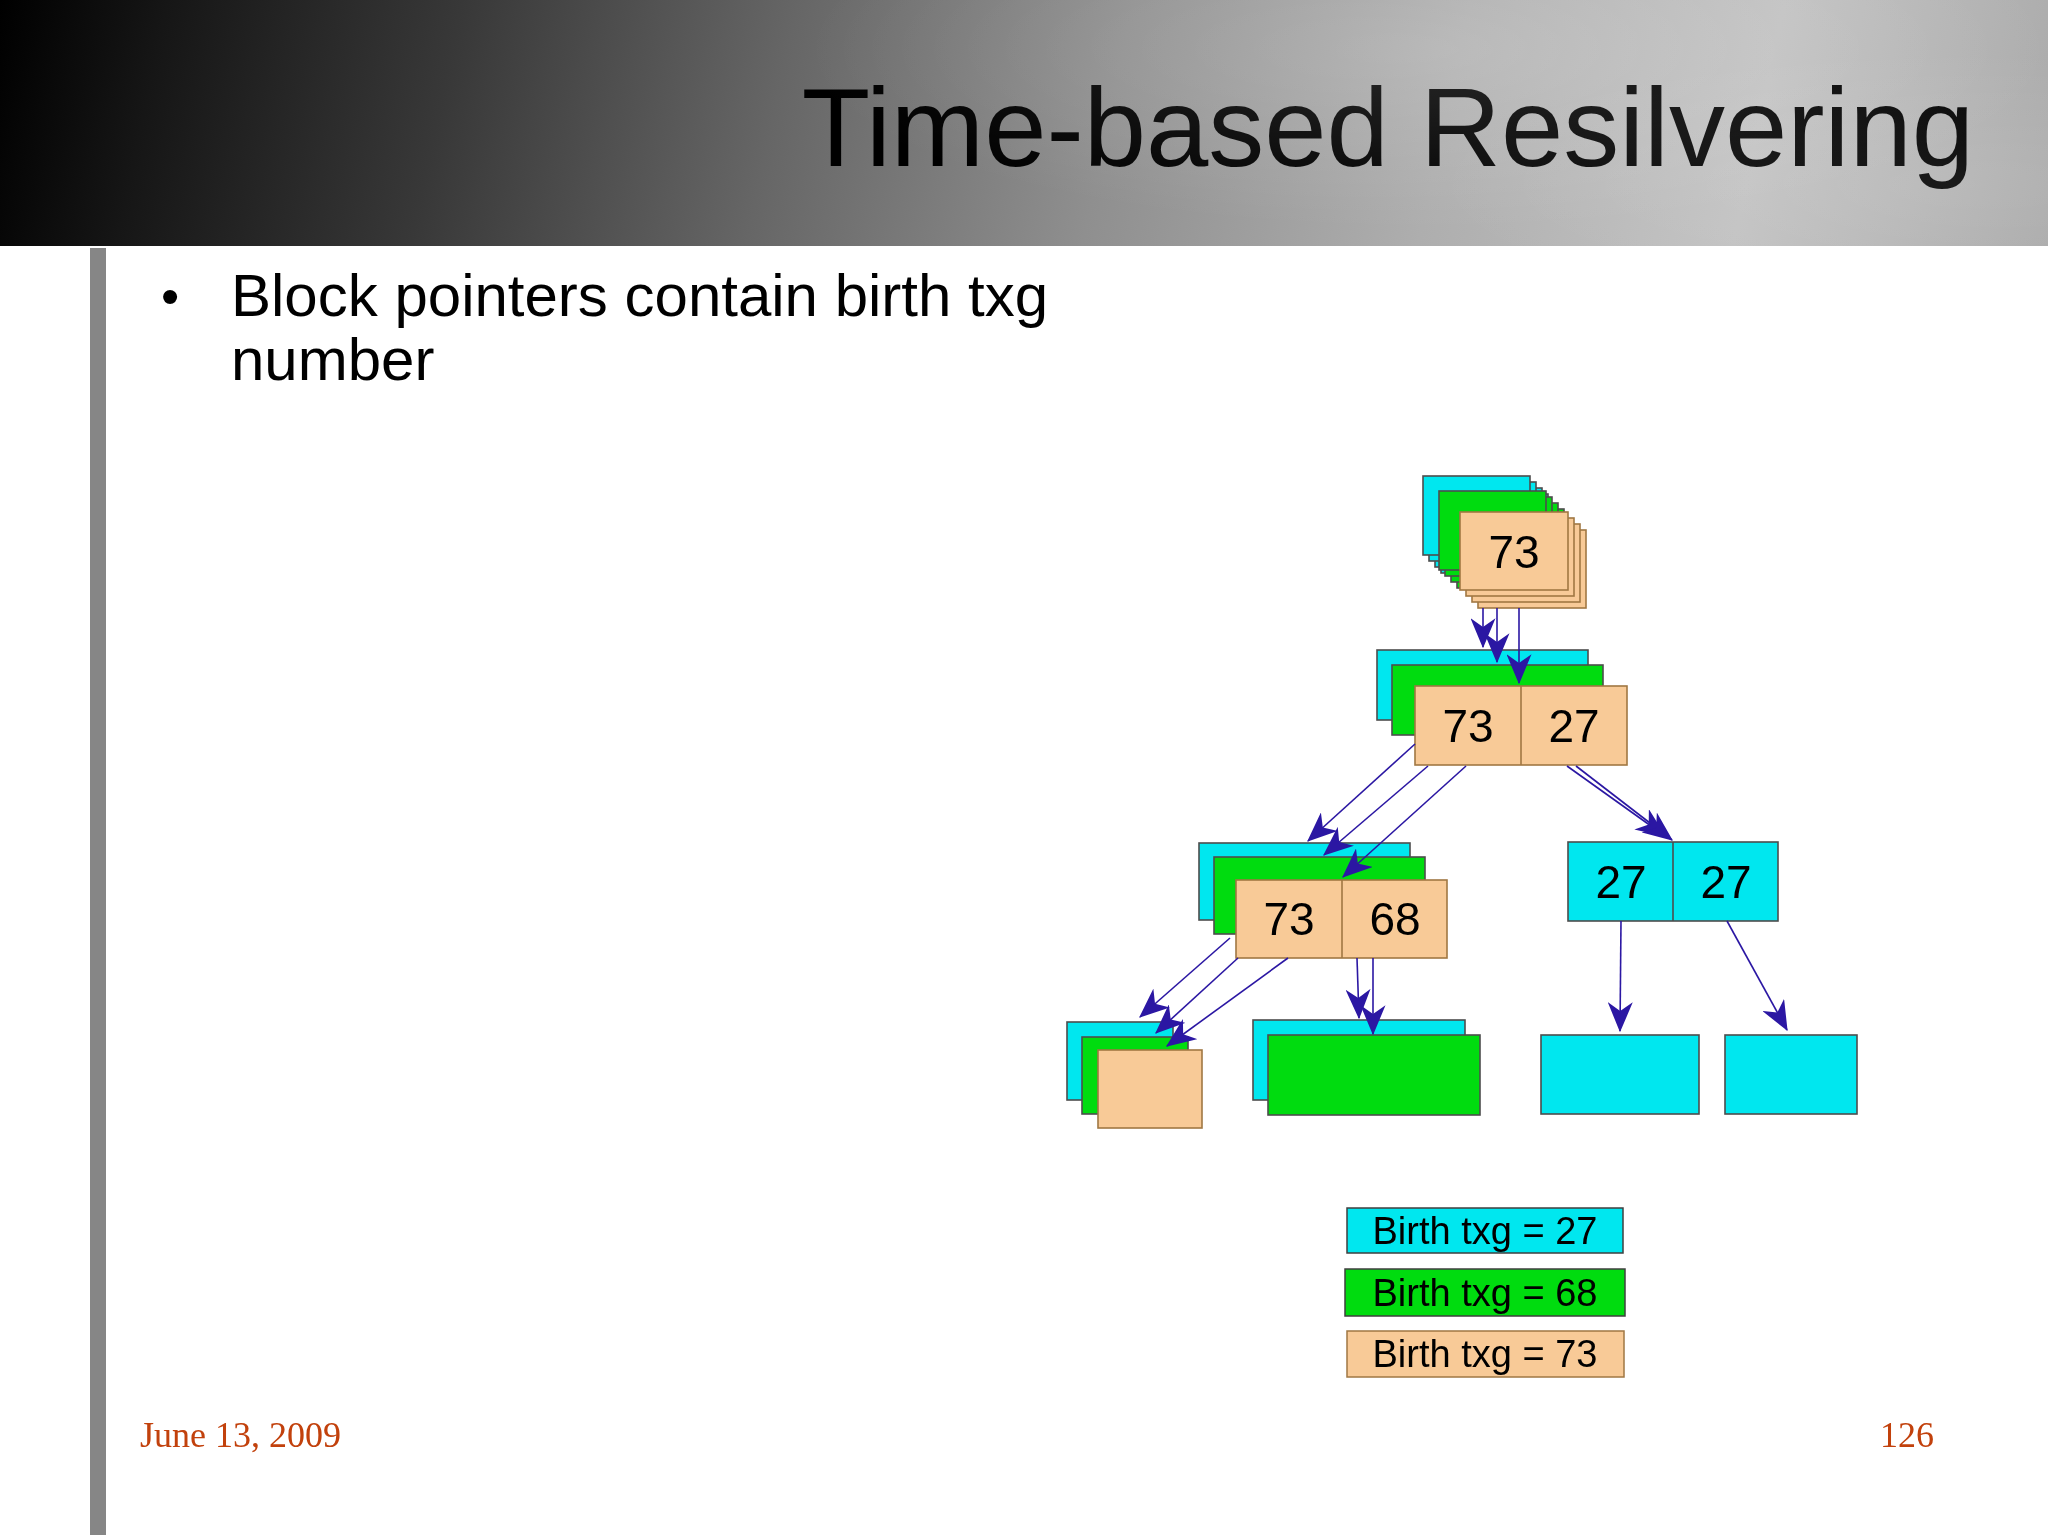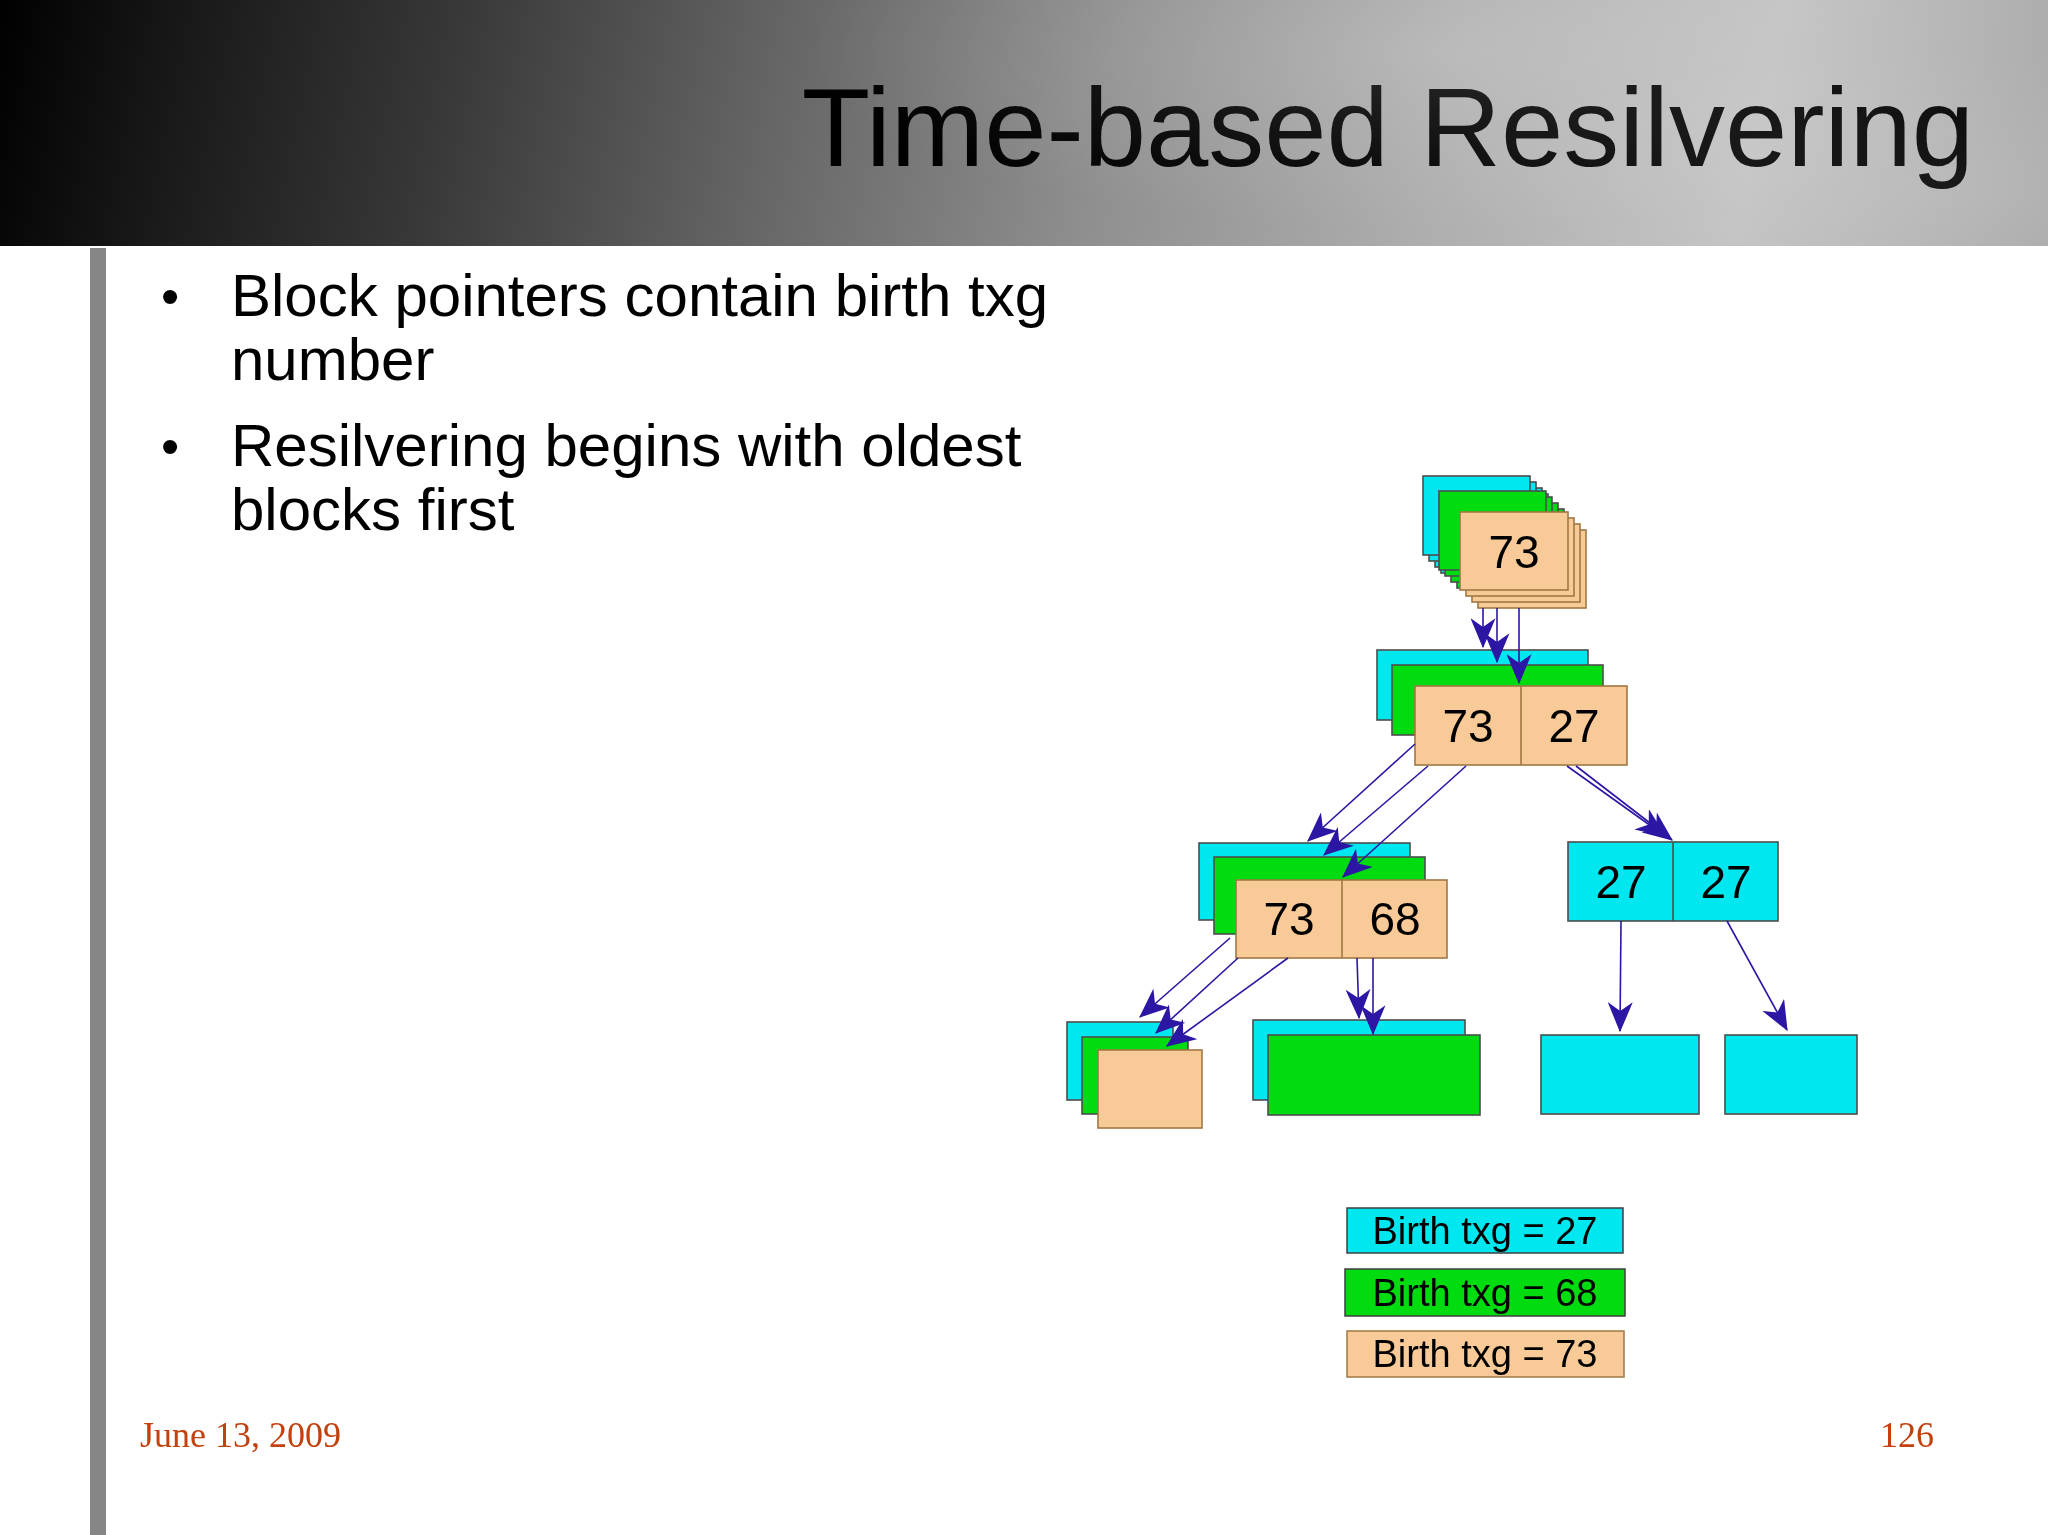--- a/index.html
+++ b/index.html
@@ -70,22 +70,20 @@
 
 <div class="header">
   <h1 class="title">Time-based Resilvering</h1>
 </div>
 
 <div class="side-bar"></div>
 
 <ul class="bullets">
   <li class="bullet">Block pointers contain birth txg
 number</li>
-  <li class="bullet">Resilvering begins with oldest
-blocks first</li>
 </ul>
 
 <svg class="diagram" viewBox="0 0 2048 1535" xmlns="http://www.w3.org/2000/svg">
   <defs>
     <marker id="ah" viewBox="0 0 12 10" refX="11.5" refY="5" markerUnits="userSpaceOnUse" markerWidth="30" markerHeight="25" orient="auto">
       <path d="M0,0 L12,5 L0,10 L3.5,5 Z" fill="#2b17a3"></path>
     </marker>
   </defs>
 
   <g>

